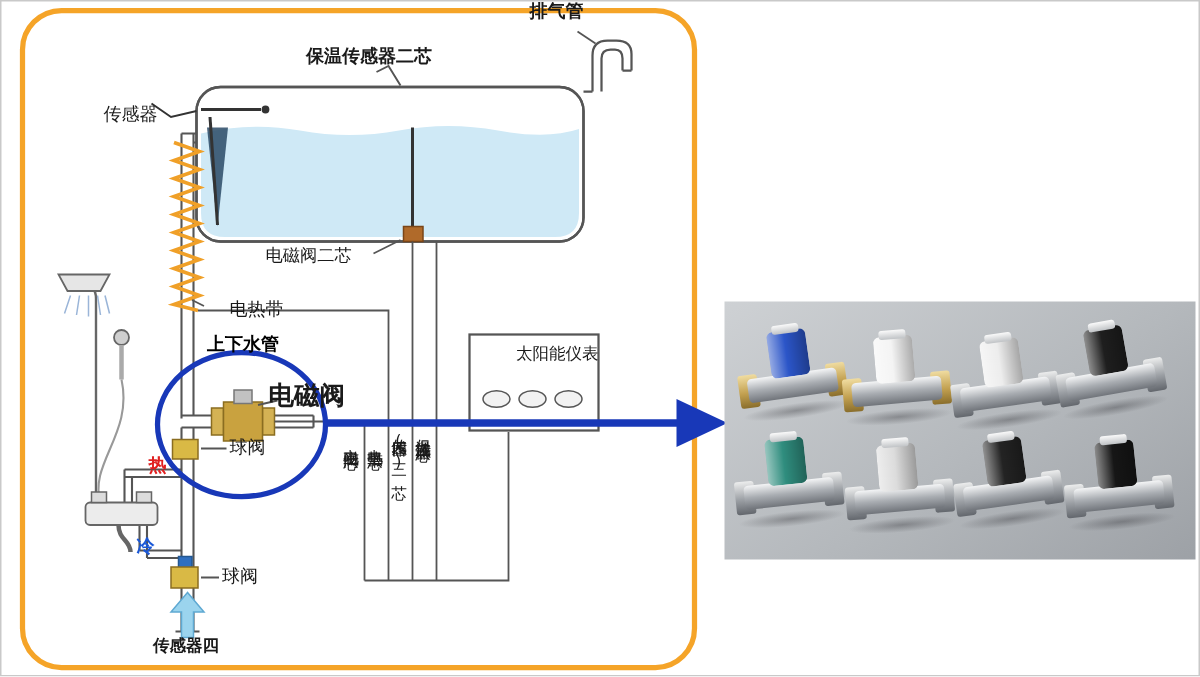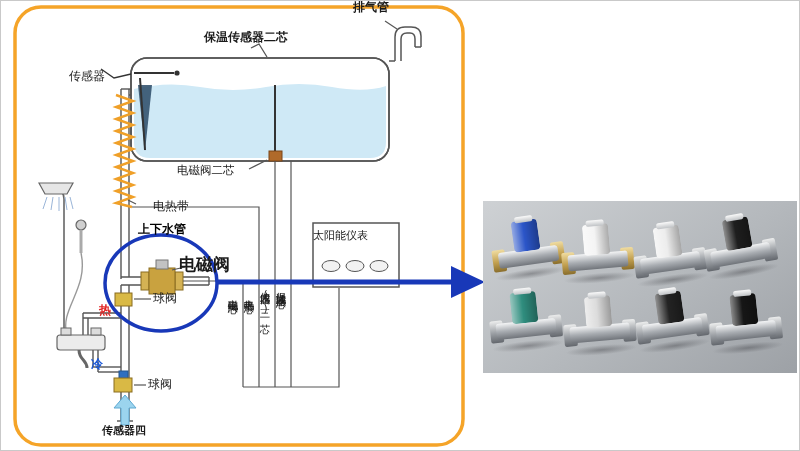--- a/index.html
+++ b/index.html
@@ -159,21 +159,21 @@
   <div class="lbl" style="left:68px;top:69px">传感器</div>
   <div class="lbl" style="left:176px;top:163px;font-size:11.5px">电磁阀二芯</div>
   <div class="lbl" style="left:152px;top:199px">电热带</div>
   <div class="lbl bold" style="left: 137px; top: 222px; color: #000000;">上下水管</div>
   <div class="lbl bold" style="left:178px;top:254px;font-size:17px">电磁阀</div>
   <div class="lbl" style="left:152px;top:291px">球阀</div>
   <div class="lbl bold" style="left: 98px; top: 303px; color: rgb(224, 32, 32);">热</div>
   <div class="lbl bold" style="left: 90px; top: 357px; color: rgb(26, 88, 216);">冷</div>
   <div class="lbl" style="left:147px;top:377px">球阀</div>
   <div class="lbl bold" style="left:101px;top:424px;font-size:11px">传感器四</div>
-  <div class="lbl" style="left:312px;top:229px;width:86px;text-align:left;font-size:11px">太阳能仪表</div>
+  <div class="lbl" style="left:312px;top:229px;width:86px;text-align:right;font-size:11px">太阳能仪表</div>
 
   <div class="vlbl" style="left:227px;top:290px">电磁阀二芯</div>
   <div class="vlbl" style="left:243px;top:290px">电热带二芯</div>
   <div class="vlbl" style="left:259px;top:283px">传感器四(三)芯</div>
   <div class="vlbl" style="left:275px;top:283px">保温传感器二芯</div>
 
   <div id="photo">
     <div class="valve" style="left:8px;top:16px;transform:rotate(-8deg)">
       <div class="shadow"></div>
       <div class="nut nut-l brass"></div>

